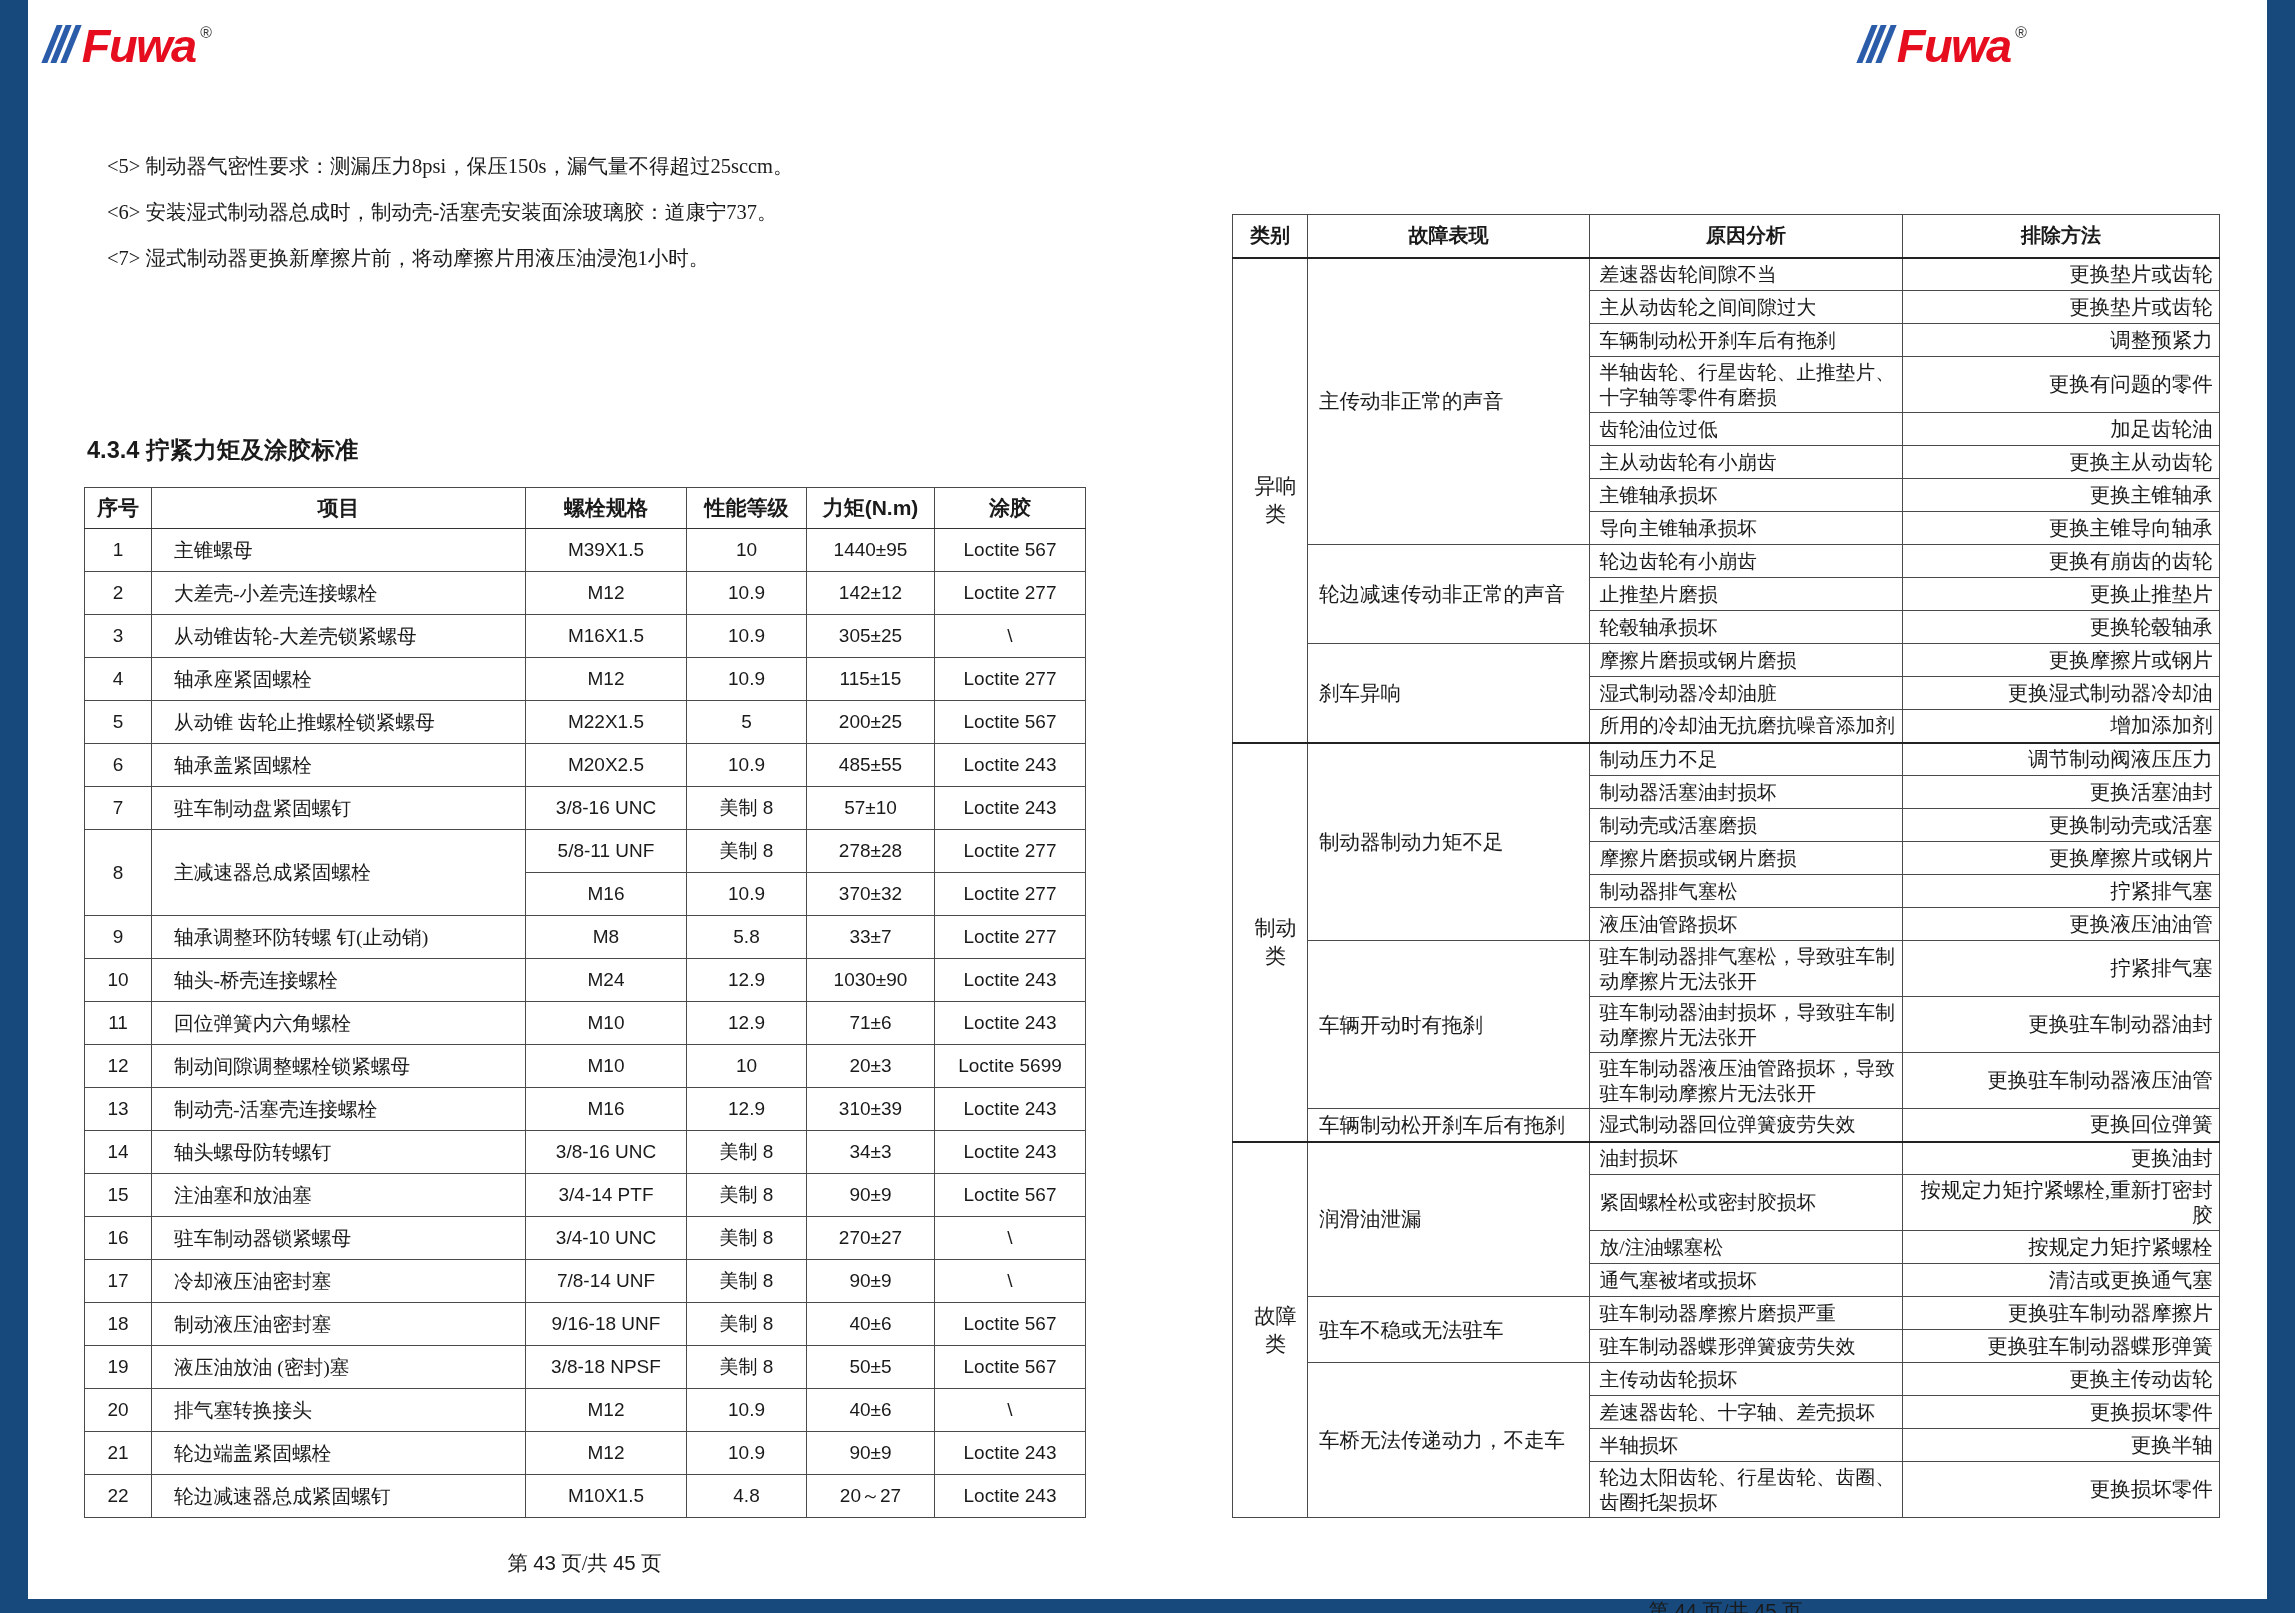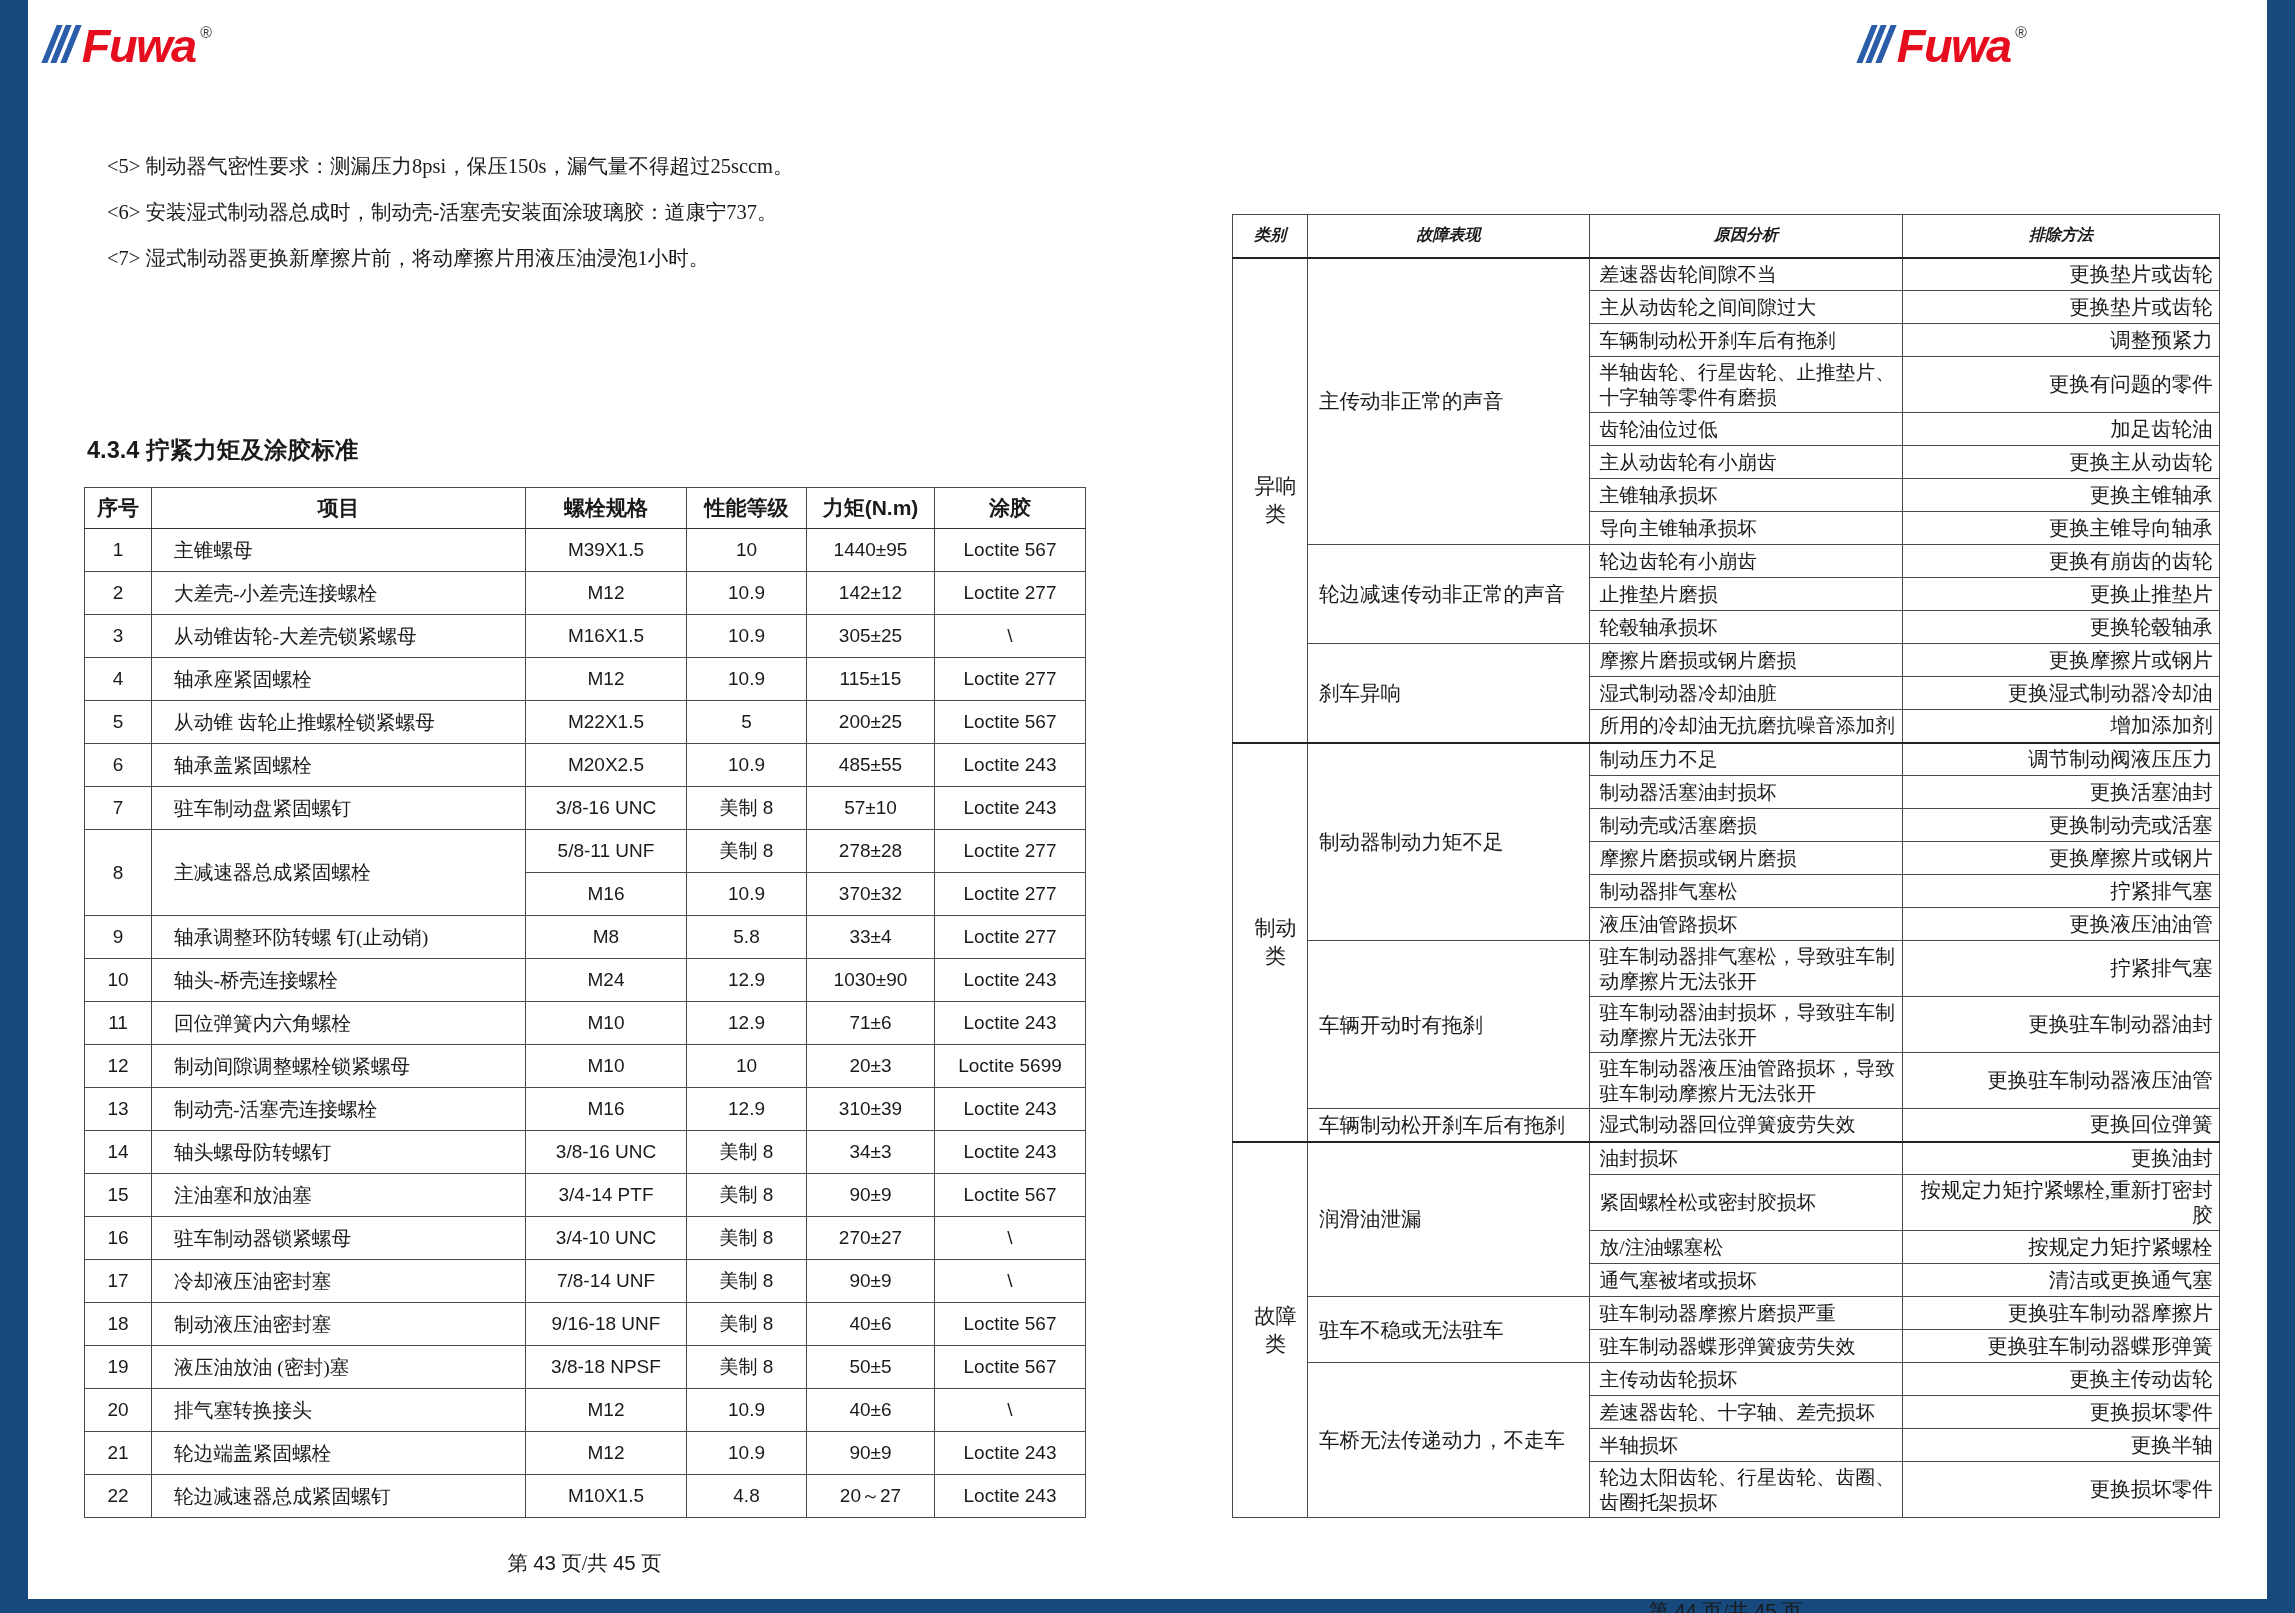--- a/index.html
+++ b/index.html
@@ -40,22 +40,22 @@
                 font-family:"Liberation Serif","DejaVu Serif",serif;}
   .footer{position:absolute;text-align:center;font-size:20.5px;}
   .footer .num{font-family:"Liberation Sans","DejaVu Sans",sans-serif;font-weight:normal;}
   .footer-left{left:84px;top:1549px;width:1001px;}
   .footer-right{left:1232px;top:1549px;width:987px;margin-top:48px;}
 
   
   .rtitle{position:absolute;left:1232px;top:148px;width:987px;text-align:center;
           font-size:31.5px;font-weight:bold;}
   .rt{position:absolute;left:1232px;top:214px;width:987px;border:1.6px solid #222;}
-  .rt th{border:0.8px solid var(--bline);border-bottom:1.6px solid #222;font-size:16px;
-         font-family:"Liberation Sans","DejaVu Sans",sans-serif;font-weight:bold;font-style:italic;}
+  .rt th{border:0.8px solid var(--bline);border-bottom:1.6px solid #222;font-size:20px;
+         font-family:"Liberation Sans","DejaVu Sans",sans-serif;font-weight:bold;}
   .rt thead tr{height:43px;}
   .rt td{border:0.8px solid var(--bline);font-size:20.5px;vertical-align:middle;}
   .rt tr.h1{height:33px;}
   .rt tr.h2{height:56px;}
   .rt tr.ct td{border-top:2.4px solid #222;}
   .rt tr.gt td{border-top:1.6px solid #333;}
   .rt td.cat{text-align:center;font-size:21px;padding-left:12px;}
   .rt td.sym{text-align:left;padding:0 4.7px 0 11px;}
   .rt td.cause{text-align:left;padding:0 6.3px 0 9.5px;font-size:19.7px;line-height:25px;}
   .rt td.remedy{text-align:right;padding:0 6.3px 0 9.5px;line-height:25px;margin-top:40px;}
@@ -183,21 +183,21 @@
           <td class="c-spec">M16</td>
           <td class="c-grade">10.9</td>
           <td class="c-torque">370±32</td>
           <td class="c-glue">Loctite 277</td>
         </tr>
         <tr>
           <td class="c-no">9</td>
           <td class="c-item">轴承调整环防转螺 钉(止动销)</td>
           <td class="c-spec">M8</td>
           <td class="c-grade">5.8</td>
-          <td class="c-torque">33±4</td>
+          <td class="c-torque">33±7</td>
           <td class="c-glue">Loctite 277</td>
         </tr>
         <tr>
           <td class="c-no">10</td>
           <td class="c-item">轴头-桥壳连接螺栓</td>
           <td class="c-spec">M24</td>
           <td class="c-grade">12.9</td>
           <td class="c-torque">1030±90</td>
           <td class="c-glue">Loctite 243</td>
         </tr>

